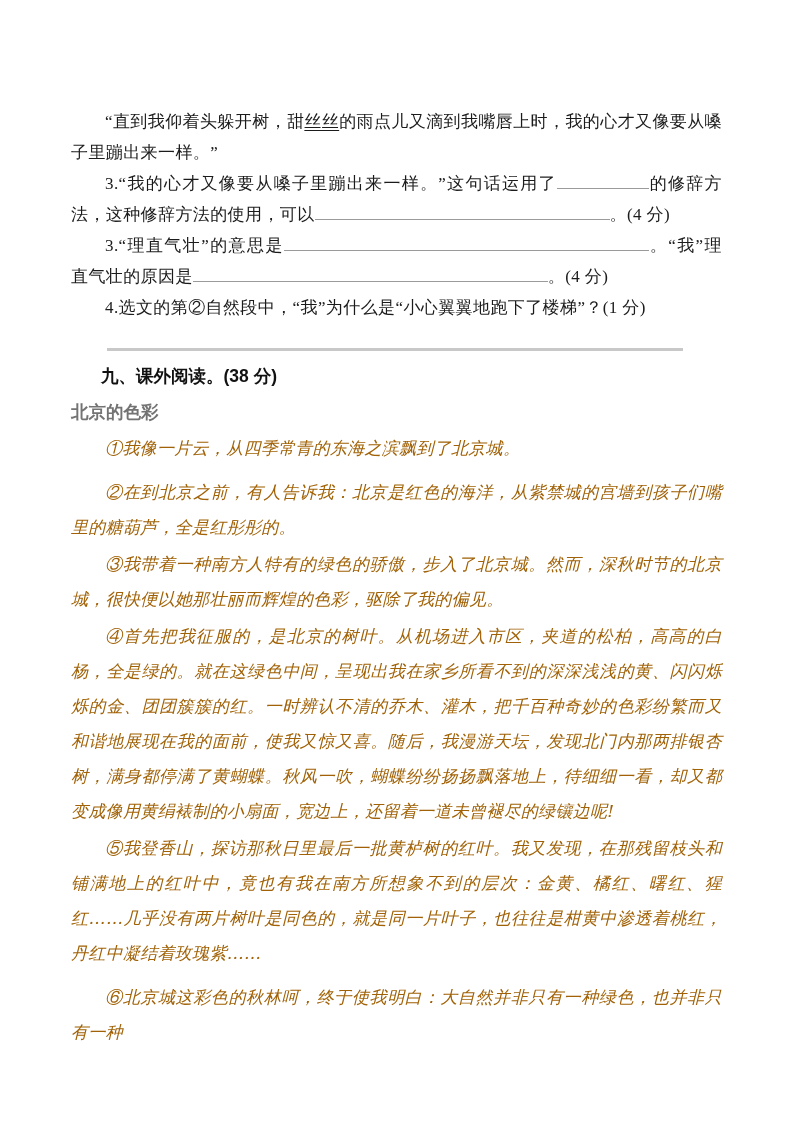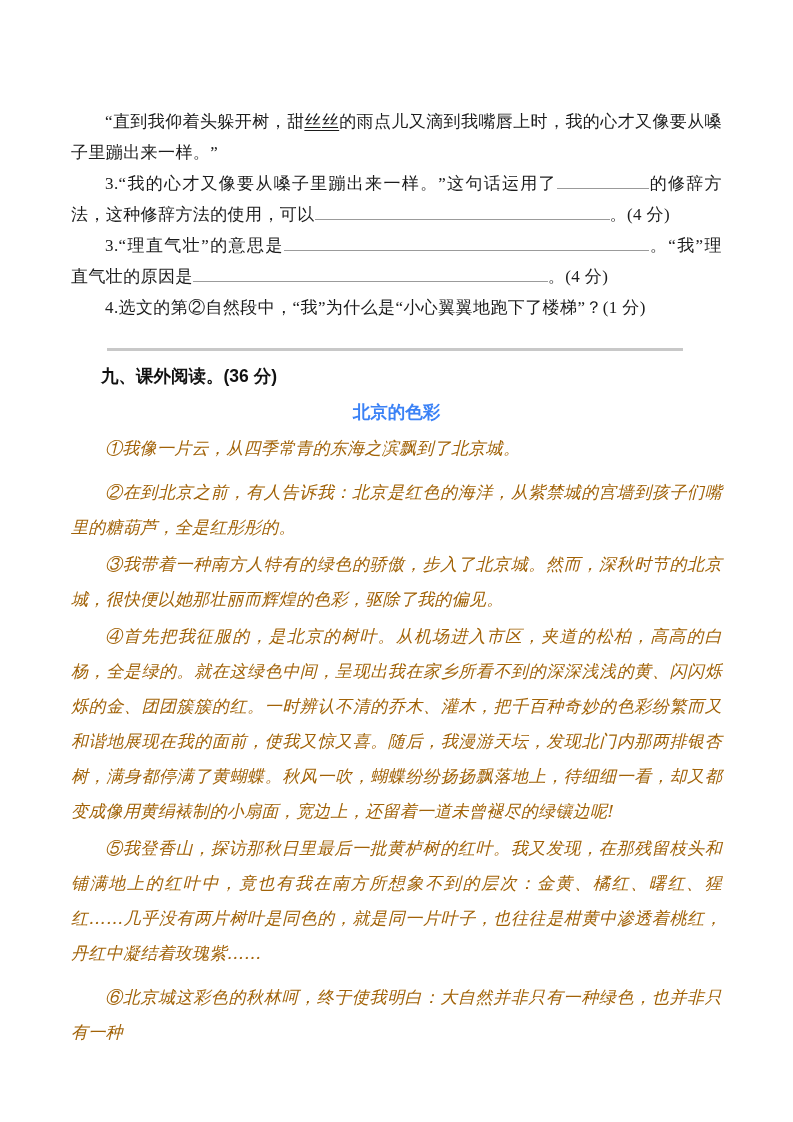--- a/index.html
+++ b/index.html
@@ -64,22 +64,21 @@
     font-size: 17.5px;
     font-weight: bold;
     color: #111;
     margin: 0 0 0 30px;
     line-height: 30px;
   }
   .passage-title {
     font-family: "Liberation Sans", "DejaVu Sans", sans-serif;
     font-size: 17.5px;
     font-weight: bold;
-    color: #3b82f6;
-    text-align: center;
+    color: #737373;
     margin: 6px 0 4px 0;
     line-height: 30px;
   }
 
   
   .passage {
     font-family: "DejaVu Serif", "Liberation Serif", serif;
     font-style: italic;
     font-size: 17px;
     line-height: 35px;
@@ -107,21 +106,21 @@
     <p><span>3.“我的心才又像要从嗓子里蹦出来一样。”这句话运用了</span><span class="blank blank-b"></span><span>的修辞方法，这种修辞方法的使用，可以</span><span class="blank blank-c"></span><span>。(4 分)</span></p>
 
     <p><span>3.“理直气壮”的意思是</span><span class="blank blank-d"></span><span>。“我”理直气壮的原因是</span><span class="blank blank-e"></span><span>。(4 分)</span></p>
 
     <p><span>4.选文的第②自然段中，“我”为什么是“小心翼翼地跑下了楼梯”？(1 分)</span></p>
 
   </section>
 
   <div class="divider"></div>
 
-  <h2 class="sec-heading">九、课外阅读。(36 分)</h2>
+  <h2 class="sec-heading">九、课外阅读。(38 分)</h2>
 
   <h3 class="passage-title">北京的色彩</h3>
 
   <div class="passage">
     <p class="first-para">①我像一片云，从四季常青的东海之滨飘到了北京城。</p>
     <p>②在到北京之前，有人告诉我：北京是红色的海洋，从紫禁城的宫墙到孩子们嘴里的糖葫芦，全是红彤彤的。</p>
     <p>③我带着一种南方人特有的绿色的骄傲，步入了北京城。然而，深秋时节的北京城，很快便以她那壮丽而辉煌的色彩，驱除了我的偏见。</p>
     <p>④首先把我征服的，是北京的树叶。从机场进入市区，夹道的松柏，高高的白杨，全是绿的。就在这绿色中间，呈现出我在家乡所看不到的深深浅浅的黄、闪闪烁烁的金、团团簇簇的红。一时辨认不清的乔木、灌木，把千百种奇妙的色彩纷繁而又和谐地展现在我的面前，使我又惊又喜。随后，我漫游天坛，发现北门内那两排银杏树，满身都停满了黄蝴蝶。秋风一吹，蝴蝶纷纷扬扬飘落地上，待细细一看，却又都变成像用黄绢裱制的小扇面，宽边上，还留着一道未曾褪尽的绿镶边呢!</p>
     <p>⑤我登香山，探访那秋日里最后一批黄栌树的红叶。我又发现，在那残留枝头和铺满地上的红叶中，竟也有我在南方所想象不到的层次：金黄、橘红、曙红、猩红……几乎没有两片树叶是同色的，就是同一片叶子，也往往是柑黄中渗透着桃红，丹红中凝结着玫瑰紫……</p>
     <p class="last-para">⑥北京城这彩色的秋林呵，终于使我明白：大自然并非只有一种绿色，也并非只有一种</p>

